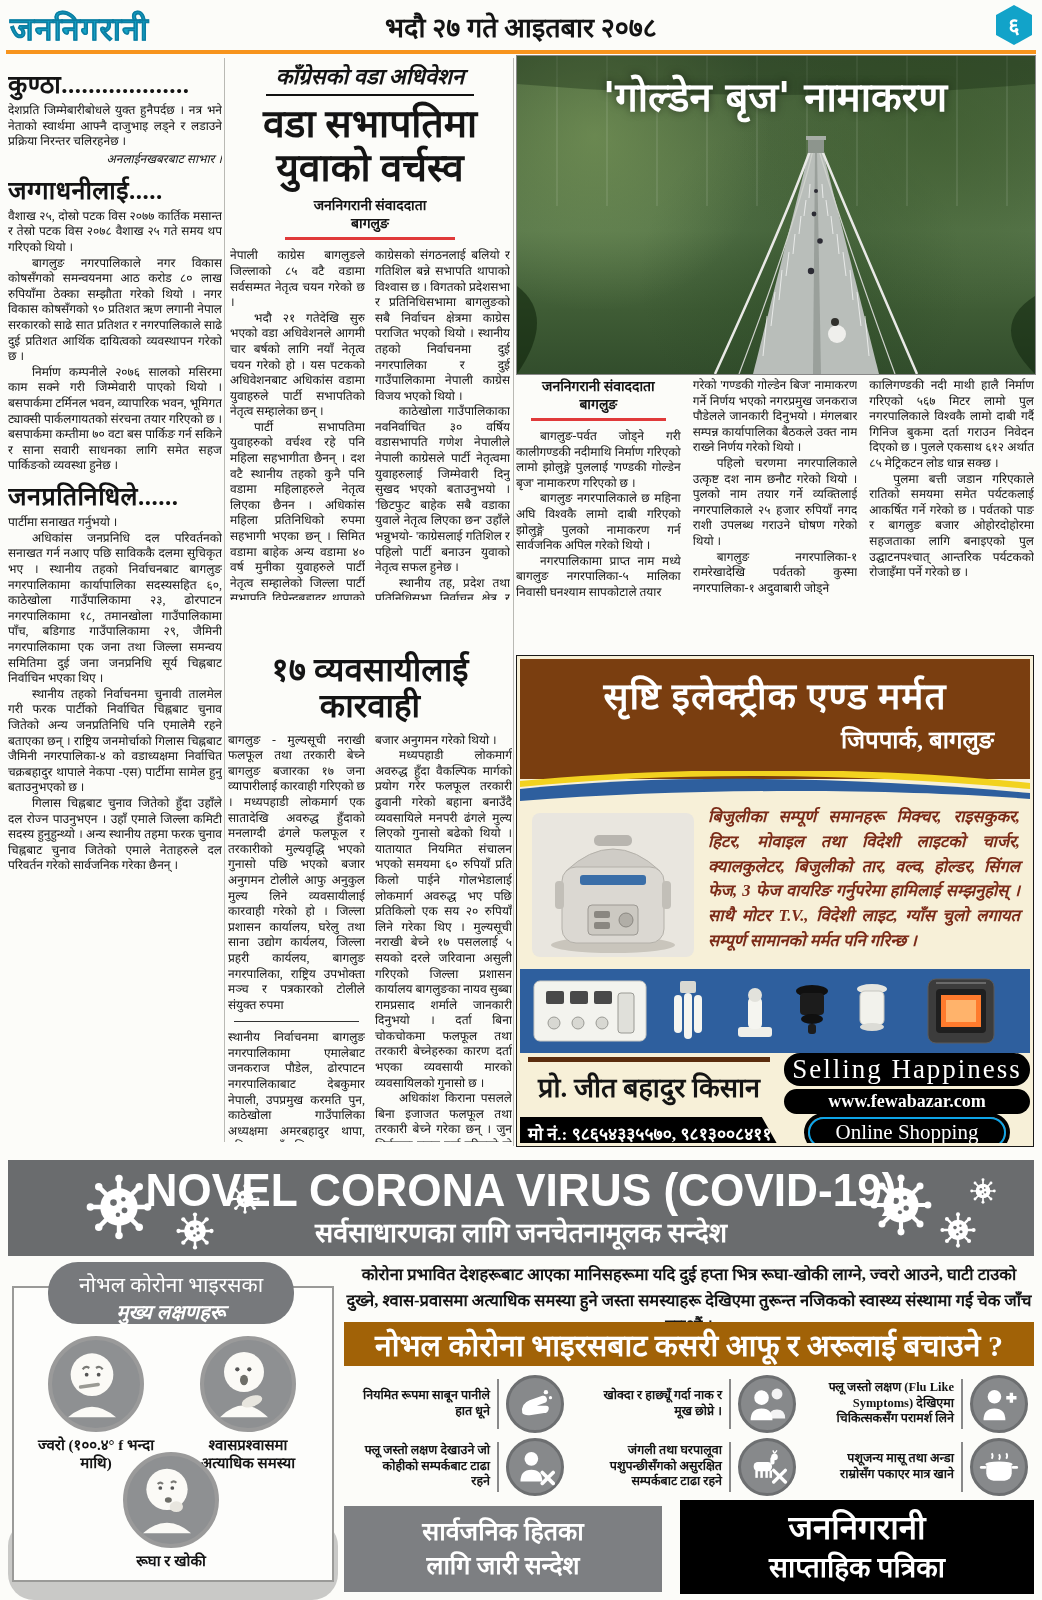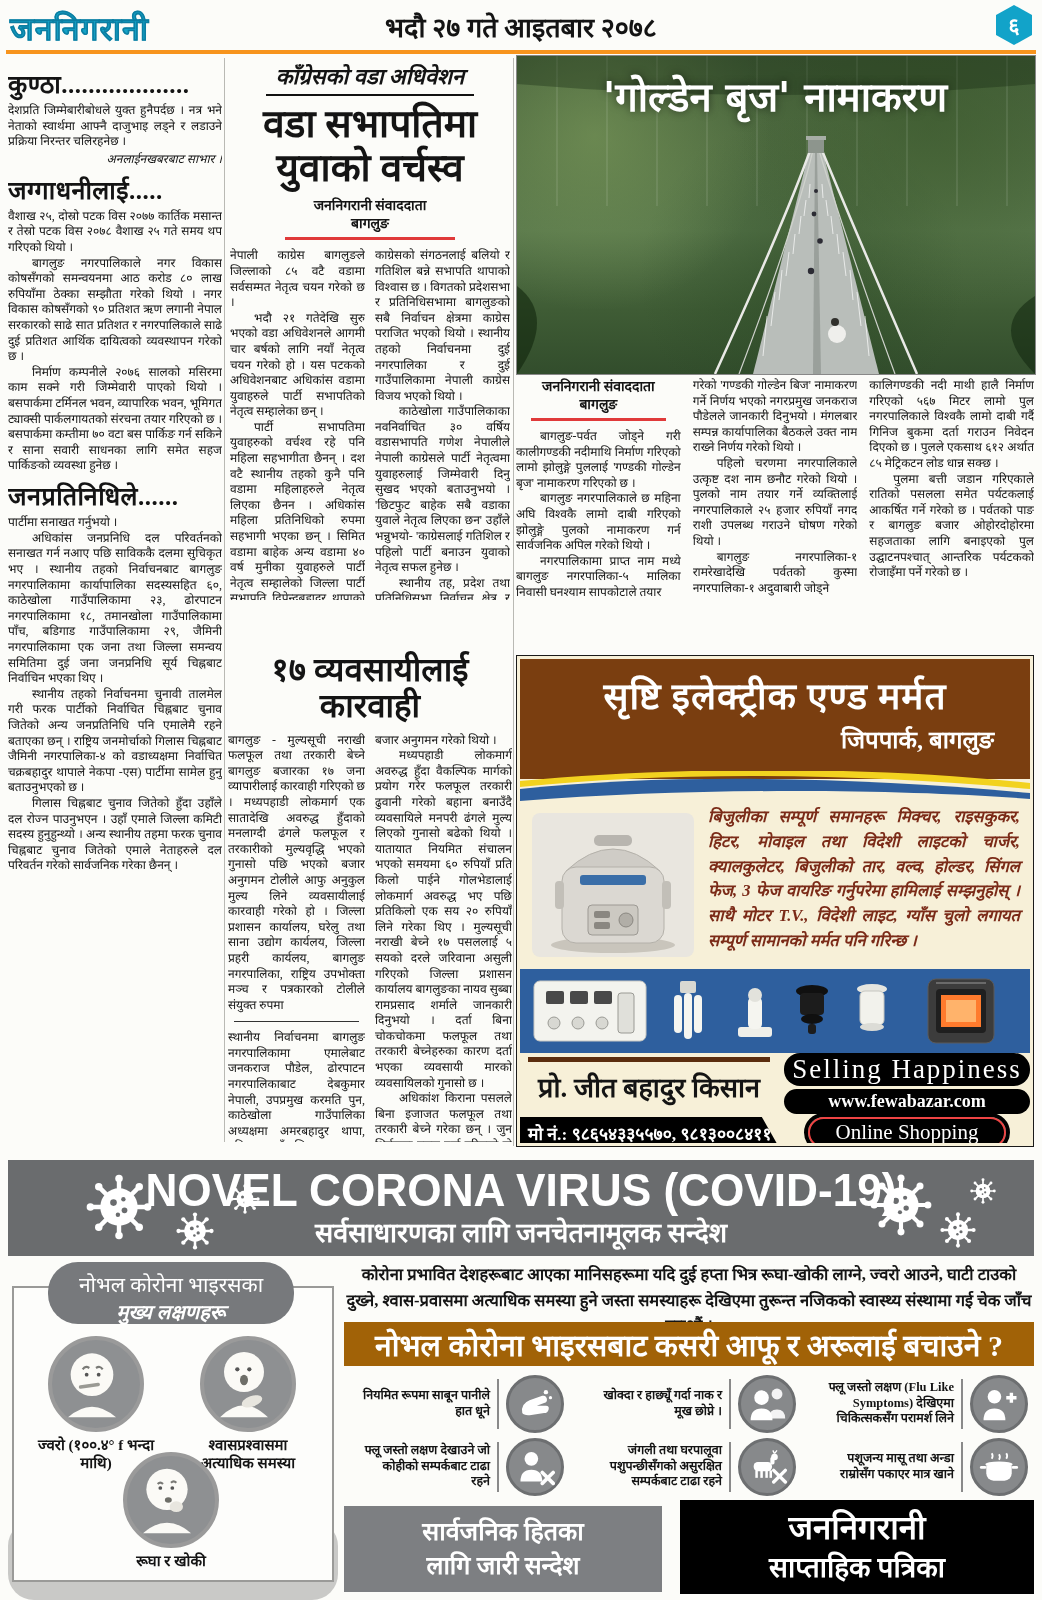--- a/index.html
+++ b/index.html
@@ -67,21 +67,21 @@
   #ad-left{width:258px;flex:none;position:relative;}
   #ad-left-rule{height:5px;background:#5b2d0e;margin:4px 8px 0;}
   #ad-prop{font-size:27px;font-weight:bold;text-align:center;margin-top:6px;}
   #ad-phone{position:absolute;left:0;bottom:2px;width:252px;height:32px;background:#000;color:#fff;
       clip-path:polygon(0 0,93% 0,100% 100%,0 100%);display:flex;align-items:center;
       font-weight:bold;font-size:17.5px;padding-left:8px;}
   #ad-right{flex:1;padding-left:6px;}
   .adr-row{background:#000;color:#fff;text-align:center;margin-bottom:3px;border-radius:16px;}
   #ad-slogan{font-size:27px;letter-spacing:2px;padding:1px 0;}
   #ad-site{font-size:18px;font-weight:bold;padding:2px 0;}
-  #ad-online{margin:0 24px;border:2px solid #ef4444;outline:4px solid #000;background:#000;
+  #ad-online{margin:0 24px;border:2px solid #0ea5e9;outline:4px solid #000;background:#000;
              font-size:21px;padding:1px 0;}
   
   #covid-banner{left:8px;top:1160px;width:1026px;height:96px;background:#6a6c6e;color:#fff;
                 text-align:center;overflow:hidden;}
   #covid-title{font-family:"Liberation Sans","DejaVu Sans",sans-serif;font-weight:bold;
                font-size:47px;letter-spacing:0px;transform:scaleX(.94);margin-top:2px;}
   #covid-sub{font-size:27px;font-weight:bold;margin-top:-4px;}
   .virus{position:absolute;}
   #sym-box{left:12px;top:1286px;width:318px;height:292px;border:2px solid #9a9a98;background:#fdfdfb;}
   #sym-pill{left:48px;top:1262px;width:246px;height:62px;background:#77797c;border-radius:30px;
@@ -266,21 +266,21 @@
         <p class="ind">बागलुङ नगरपालिकाले छ महिना अघि विश्वकै लामो दाबी गरिएको झोलुङ्गे पुलको नामाकरण गर्न सार्वजनिक अपिल गरेको थियो ।</p>
         <p class="ind">नगरपालिकामा प्राप्त नाम मध्ये बागलुङ नगरपालिका-५ मालिका निवासी घनश्याम सापकोटाले तयार</p>
       </div>
       <div>
         <p>गरेको 'गण्डकी गोल्डेन बिज' नामाकरण गर्ने निर्णय भएको नगरप्रमुख जनकराज पौडेलले जानकारी दिनुभयो । मंगलबार सम्पन्न कार्यापालिका बैठकले उक्त नाम राख्ने निर्णय गरेको थियो ।</p>
         <p class="ind">पहिलो चरणमा नगरपालिकाले उत्कृष्ट दश नाम छनौट गरेको थियो । पुलको नाम तयार गर्ने व्यक्तिलाई नगरपालिकाले २५ हजार रुपियाँ नगद राशी उपलब्ध गराउने घोषण गरेको थियो ।</p>
         <p class="ind">बागलुङ नगरपालिका-१ रामरेखादेखि पर्वतको कुस्मा नगरपालिका-१ अदुवाबारी जोड्ने</p>
       </div>
       <div>
         <p>कालिगण्डकी नदी माथी हालै निर्माण गरिएको ५६७ मिटर लामो पुल नगरपालिकाले विश्वकै लामो दाबी गर्दै गिनिज बुकमा दर्ता गराउन निवेदन दिएको छ । पुलले एकसाथ ६१२ अर्थात ८५ मेट्रिकटन लोड धान्न सक्छ ।</p>
-        <p class="ind">पुलमा बत्ती जडान गरिएकाले रातिको पसलला समेत पर्यटकलाई आकर्षित गर्ने गरेको छ । पर्वतको पाङ र बागलुङ बजार ओहोरदोहोरमा सहजताका लागि बनाइएको पुल उद्घाटनपश्चात् आन्तरिक पर्यटकको रोजाइँमा पर्ने गरेको छ ।</p>
+        <p class="ind">पुलमा बत्ती जडान गरिएकाले रातिको समयमा समेत पर्यटकलाई आकर्षित गर्ने गरेको छ । पर्वतको पाङ र बागलुङ बजार ओहोरदोहोरमा सहजताका लागि बनाइएको पुल उद्घाटनपश्चात् आन्तरिक पर्यटकको रोजाइँमा पर्ने गरेको छ ।</p>
       </div>
     </div>
   </div>
 
   <div class="abs" id="ad">
     <div id="ad-inner">
       <div id="ad-header">
         <div id="ad-title">सृष्टि इलेक्ट्रीक एण्ड मर्मत</div>
         <div id="ad-sub">जिपपार्क, बागलुङ</div>
       </div>

